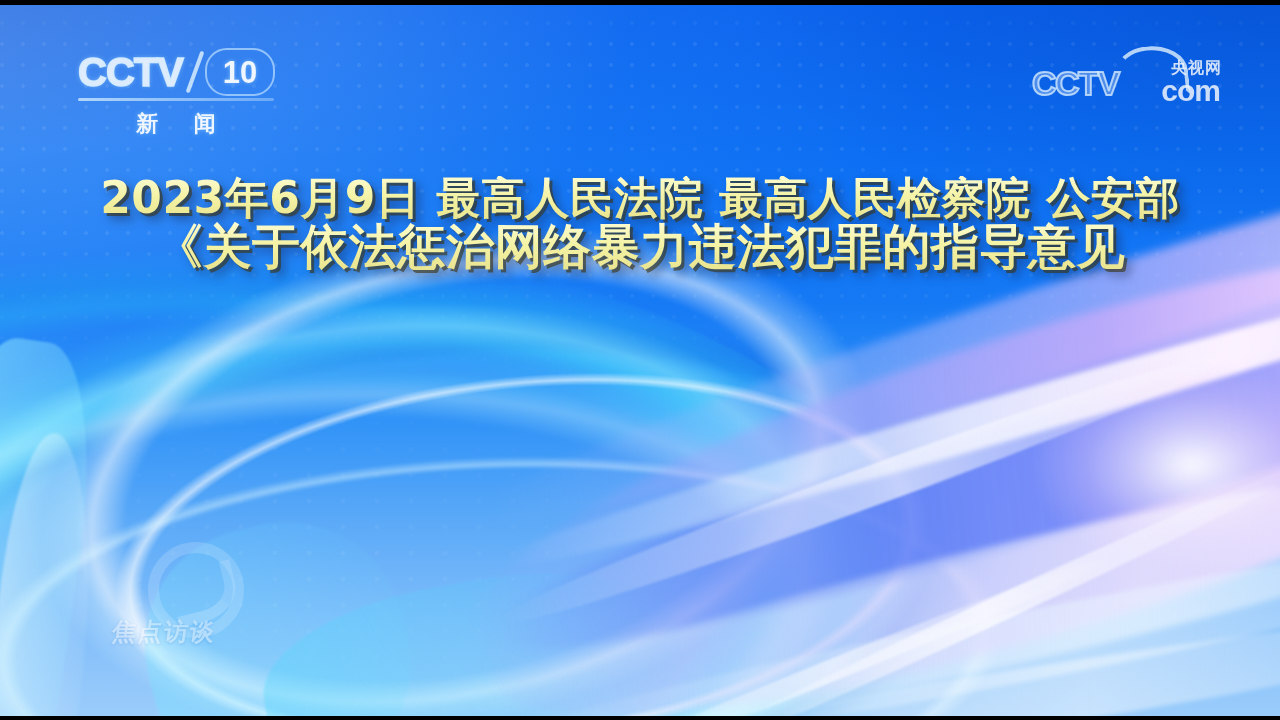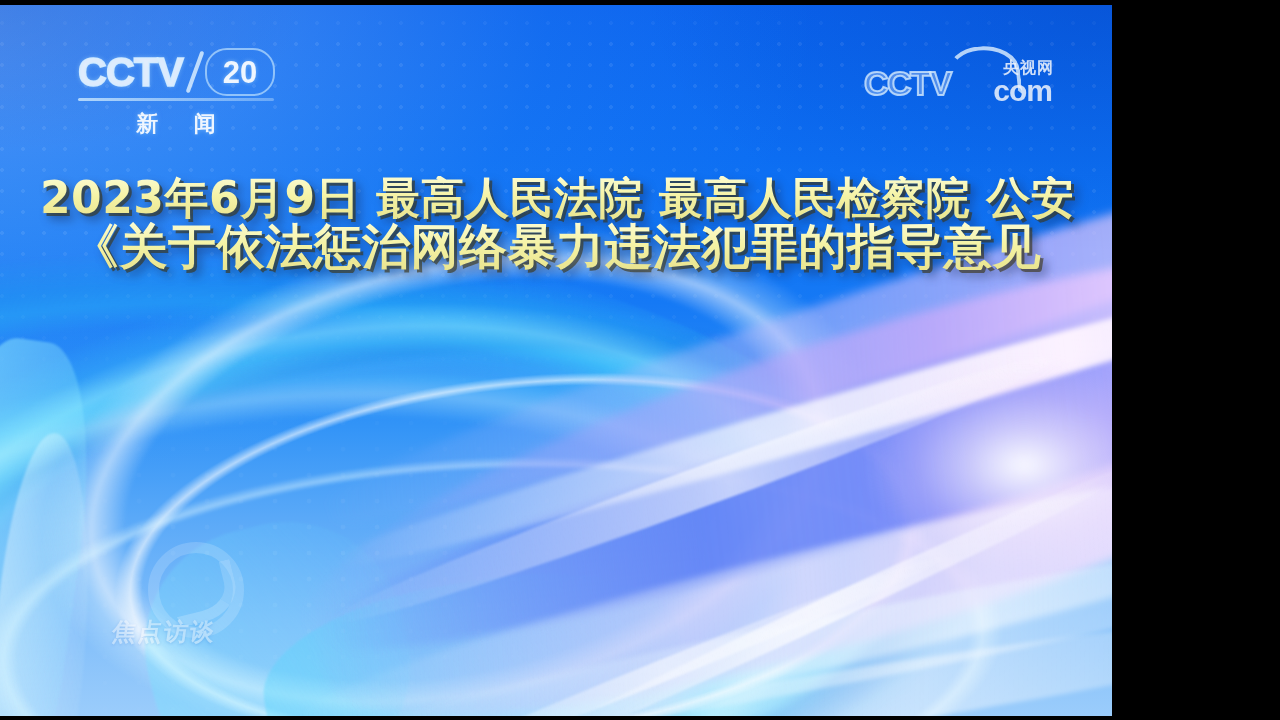--- a/index.html
+++ b/index.html
@@ -3,21 +3,21 @@
 <meta charset="utf-8">
 <title>CCTV-13 News Lower-Third Slide</title>
 <style>
   html, body {
     margin: 0;
     padding: 0;
     background: #000;
   }
   #stage {
     position: relative;
-    width: 1112px;
+    width: 1280px;
     height: 720px;
     overflow: hidden;
     font-family: "Liberation Sans", "DejaVu Sans", sans-serif;
     background: #0369a1;
   }
 
   
   .bg-layer { position: absolute; inset: 0; }
 
   
@@ -459,21 +459,21 @@
   <div class="lband lband-5"></div>
   <div class="lband lband-6"></div>
 
   <div class="bg-layer bg-vignette"></div>
 
   <div class="logo-cctv13">
     <div class="cctv13-row">
       <span class="cctv-word">CCTV</span>
       <span class="cctv-slash"></span>
       <span class="chan-box">
-        <span class="chan-num">20</span>
+        <span class="chan-num">10</span>
       </span>
     </div>
     <div class="cctv-underline"></div>
     <div class="cctv-sub">新 闻</div>
   </div>
 
   <div class="logo-cctvcom">
     <span class="cctvcom-arc"></span>
     <span class="cctvcom-main">CCTV</span>
     <span class="cctvcom-com">com</span>

